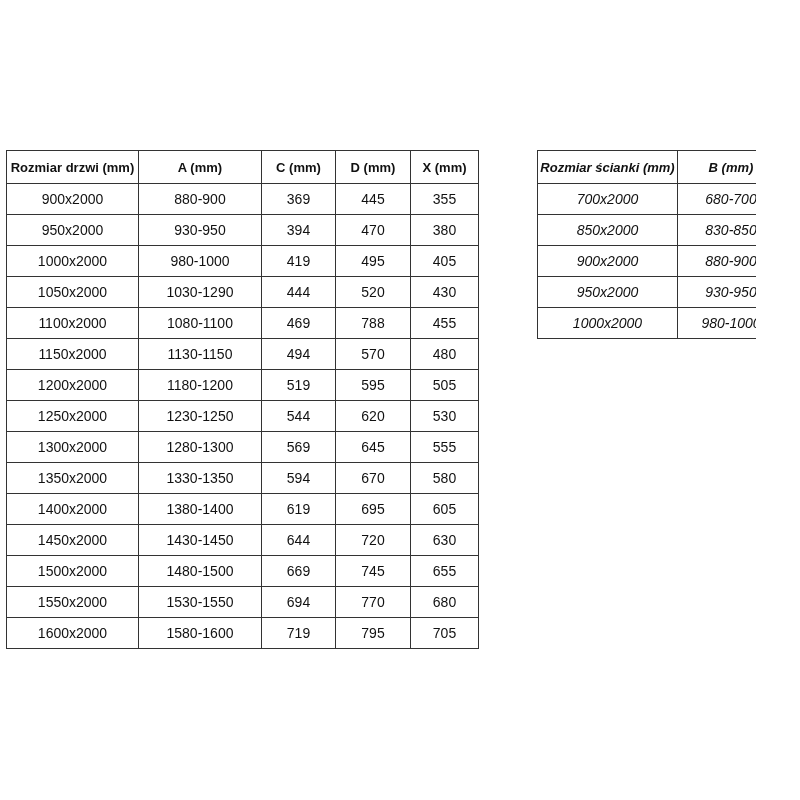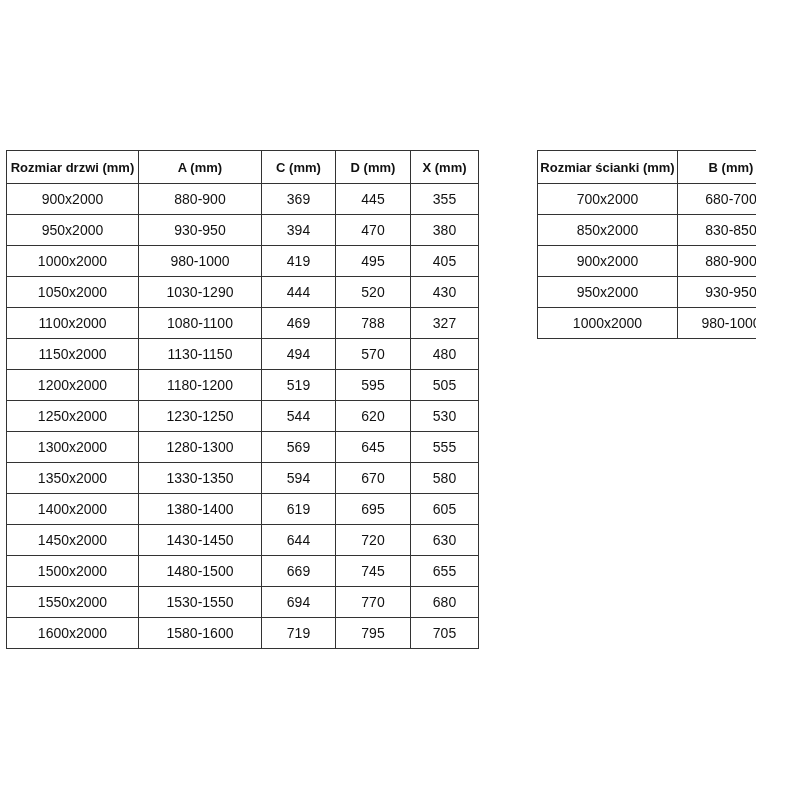--- a/index.html
+++ b/index.html
@@ -39,21 +39,21 @@
     font-weight: normal;
     height: 31px;
   }
   #door-table { left: 6px; top: 150px; width: 472px; }
   #door-table col.c1 { width: 132px; }
   #door-table col.c2 { width: 123px; }
   #door-table col.c3 { width: 74px; }
   #door-table col.c4 { width: 75px; }
   #door-table col.c5 { width: 68px; }
 
-  #wall-table { left: 537px; top: 150px; width: 247px; }
+  #wall-table { left: 537px; top: 150px; width: 247px; font-style: italic; }
   #wall-table col.c1 { width: 140px; }
   #wall-table col.c2 { width: 107px; }
 </style>
 </head>
 <body>
 
 <div class="canvas">
 
   <table id="door-table" class="spec-table">
     <colgroup>
@@ -99,21 +99,21 @@
           <td>1030-1290</td>
           <td>444</td>
           <td>520</td>
           <td>430</td>
         </tr>
         <tr>
           <td>1100x2000</td>
           <td>1080-1100</td>
           <td>469</td>
           <td>788</td>
-          <td>327</td>
+          <td>455</td>
         </tr>
         <tr>
           <td>1150x2000</td>
           <td>1130-1150</td>
           <td>494</td>
           <td>570</td>
           <td>480</td>
         </tr>
         <tr>
           <td>1200x2000</td>

